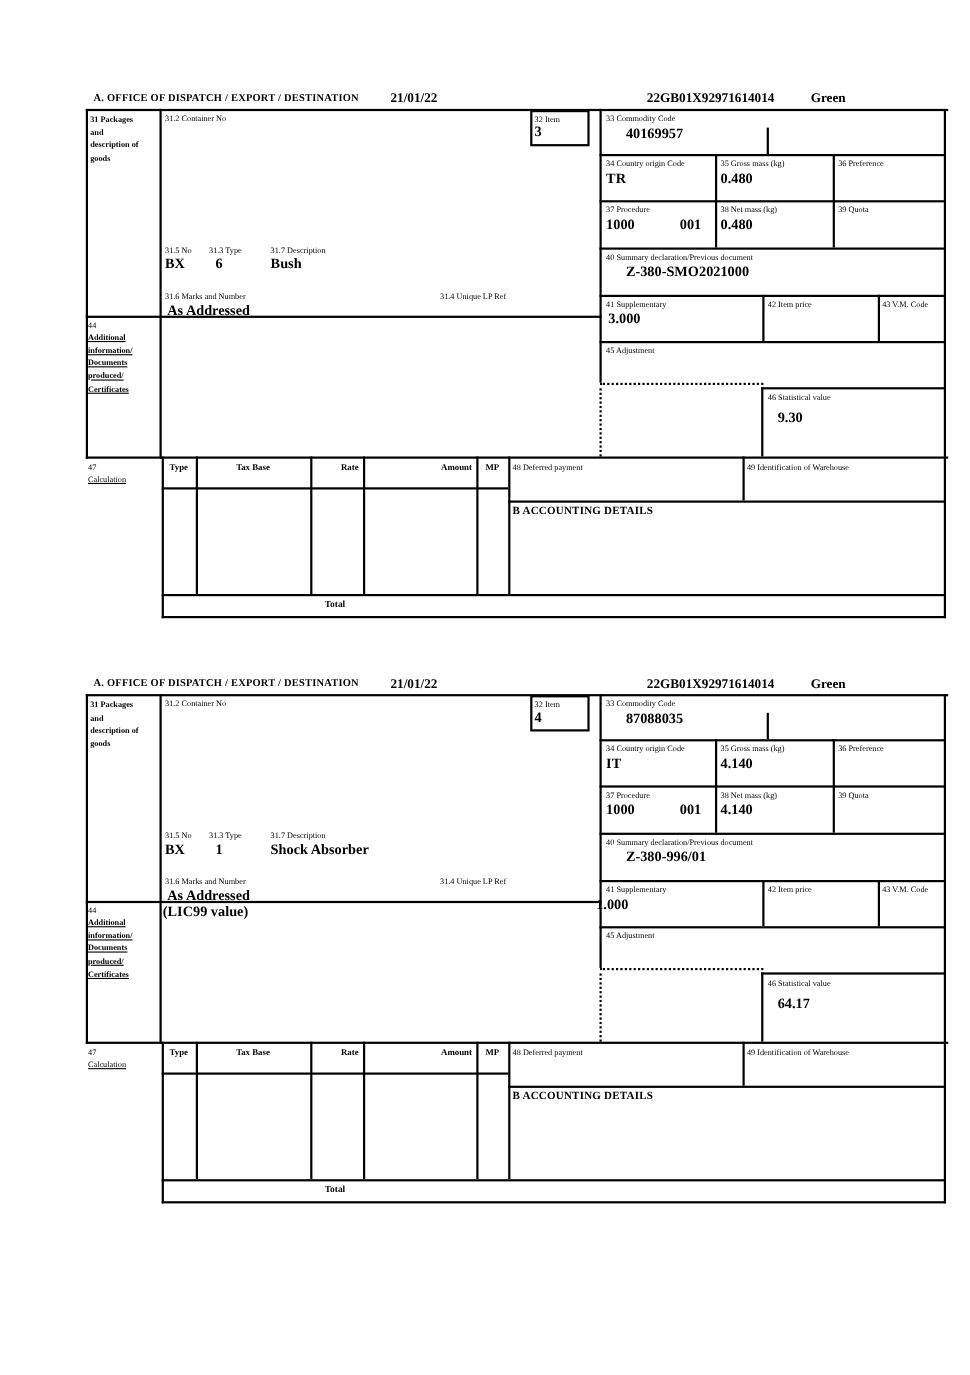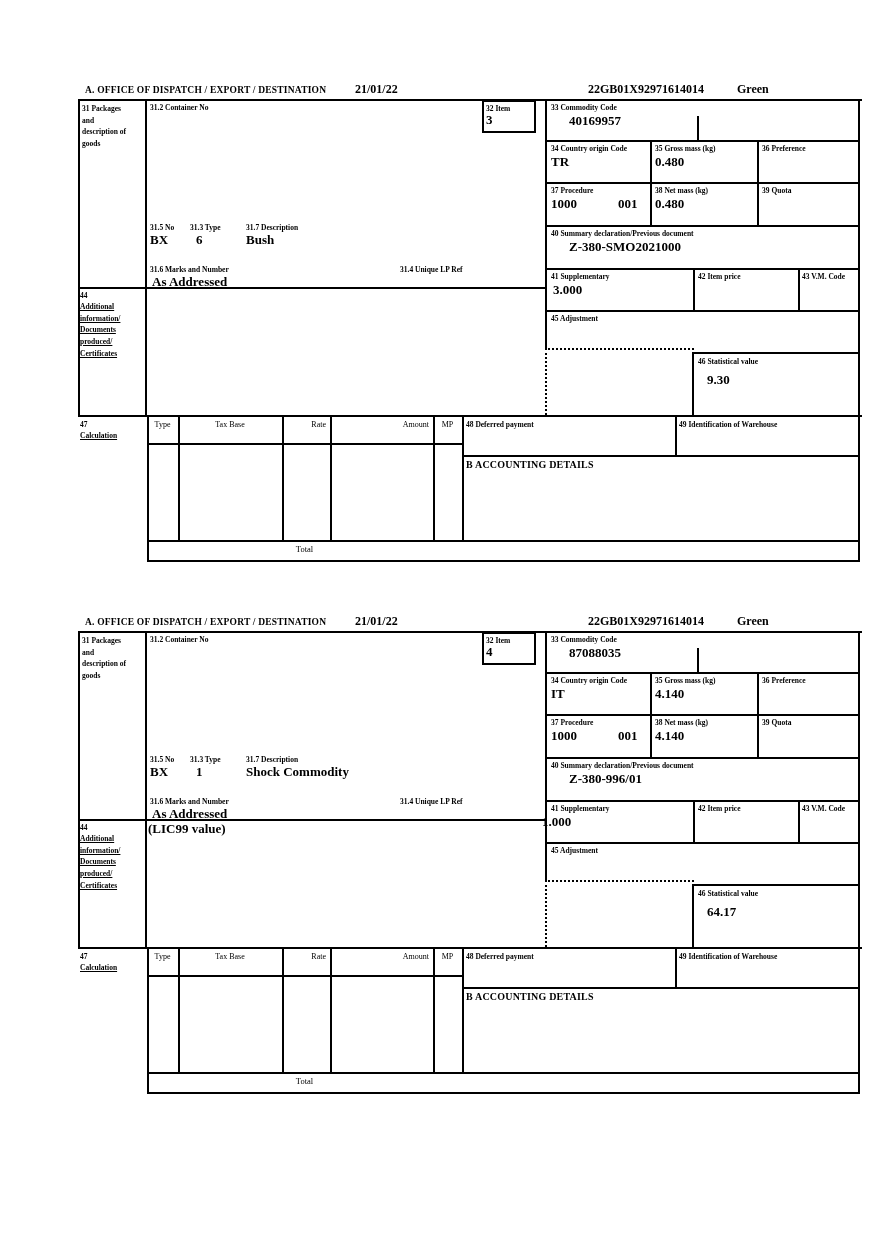--- a/index.html
+++ b/index.html
@@ -3,28 +3,28 @@
 <meta charset="utf-8">
 <style>
   html,body{margin:0;padding:0;background:#fff;}
   #page{position:relative;width:882px;height:1250px;background:#ffffff;overflow:hidden;
         font-family:"Liberation Serif", serif;color:#000;}
   .form{position:absolute;left:78px;width:784px;height:481px;}
   .hl{position:absolute;height:2px;background:#000;}
   .vl{position:absolute;width:2px;background:#000;}
   .hd{position:absolute;height:0;border-top:2px dotted #000;}
   .vd{position:absolute;width:0;border-left:2px dotted #000;}
-  .lbl{position:absolute;font-size:7.5px;font-weight:bold;line-height:1.5;white-space:nowrap;}
+  .lbl{position:absolute;font-size:7.5px;font-weight:normal;line-height:1.5;white-space:nowrap;}
   .lblw{position:absolute;font-size:7.5px;font-weight:bold;line-height:1.55;white-space:normal;}
   .val{position:absolute;font-size:13px;font-weight:bold;white-space:nowrap;}
   .hdrlbl{position:absolute;font-size:9.5px;font-weight:bold;letter-spacing:.2px;white-space:nowrap;}
   .hdrval{position:absolute;font-size:12px;font-weight:bold;white-space:nowrap;}
   .u{text-decoration:underline;}
   .itembox{position:absolute;border:2px solid #000;box-sizing:border-box;}
-  .th{position:absolute;font-size:8px;font-weight:normal;}
+  .th{position:absolute;font-size:8px;font-weight:bold;}
   .ctr{text-align:center;} .rgt{text-align:right;}
 </style>
 </head>
 <body>
 
 <div id="page">
 
   <div class="form" style="top:82px;">
 
     <div class="hdrlbl" style="left:7px;top:3px;">A. OFFICE OF DISPATCH / EXPORT / DESTINATION</div>
@@ -172,21 +172,21 @@
     <div class="lblw u" style="left:2px;top:219px;width:64px;">Additional information/ Documents produced/ Certificates</div>
     <div class="lbl" style="left:2px;top:337px;">47</div>
     <div class="lbl u" style="left:2px;top:348px;">Calculation</div>
 
     <div class="lbl" style="left:72px;top:20px;">31.2 Container No</div>
     <div class="lbl" style="left:72px;top:140px;">31.5 No</div>
     <div class="lbl" style="left:112px;top:140px;">31.3 Type</div>
     <div class="lbl" style="left:168px;top:140px;">31.7 Description</div>
     <div class="val" style="left:72px;top:150px;">BX</div>
     <div class="val" style="left:118px;top:150px;">1</div>
-    <div class="val" style="left:168px;top:150px;">Shock Commodity</div>
+    <div class="val" style="left:168px;top:150px;">Shock Absorber</div>
     <div class="lbl" style="left:72px;top:182px;">31.6 Marks and Number</div>
     <div class="lbl" style="left:322px;top:182px;">31.4 Unique LP Ref</div>
     <div class="val" style="left:74px;top:192px;">As Addressed</div>
     <div class="val" style="left:70px;top:207px;">(LIC99 value)</div>
 
     <div class="lbl" style="left:473px;top:20px;">33 Commodity Code</div>
     <div class="val" style="left:491px;top:31px;">87088035</div>
     <div class="lbl" style="left:473px;top:61px;">34 Country origin Code</div>
     <div class="val" style="left:473px;top:72px;">IT</div>
     <div class="lbl" style="left:577px;top:61px;">35 Gross mass (kg)</div>

